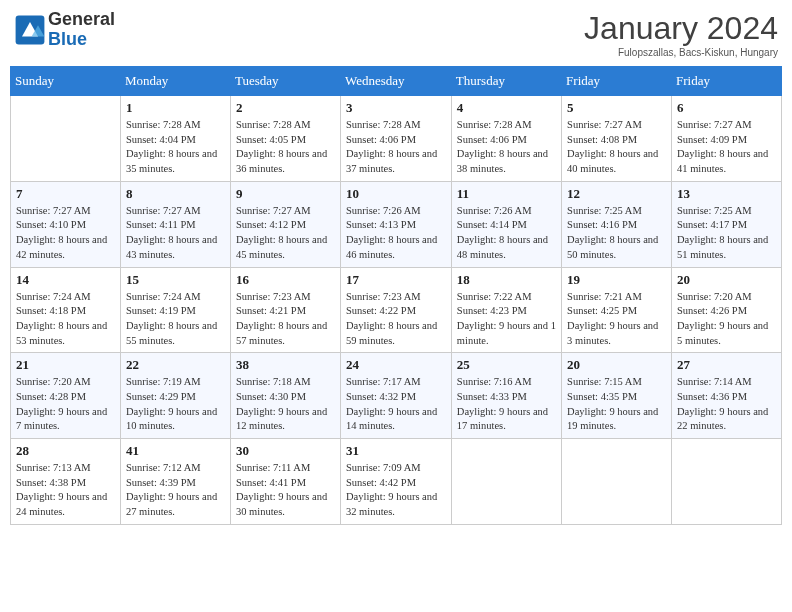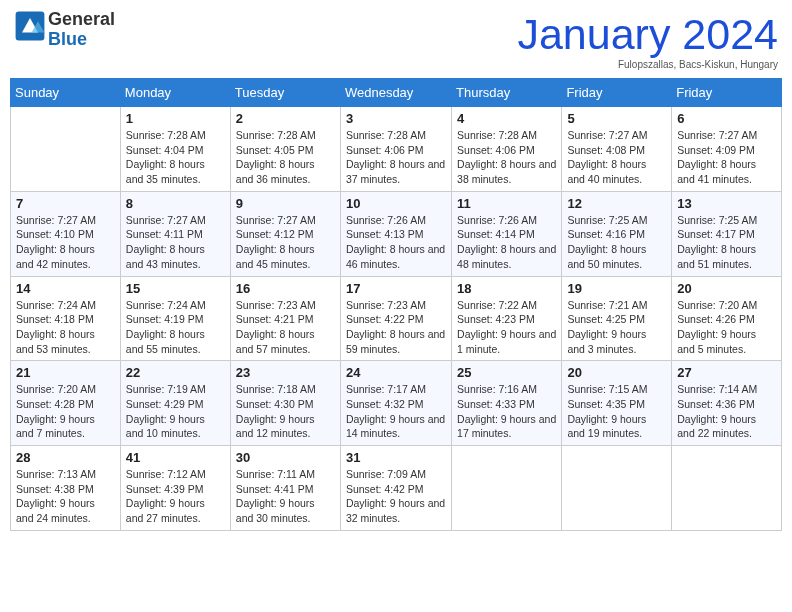--- a/index.html
+++ b/index.html
@@ -12,50 +12,52 @@
     }
     .header {
       display: flex;
       justify-content: space-between;
       align-items: flex-start;
       margin-bottom: 8px;
       padding: 0 4px;
     }
     .logo {
       display: flex;
+      align-items: center;
       gap: 0;
     }
     .logo-text {
       font-size: 18px;
       font-weight: bold;
       color: #333;
       line-height: 1.1;
     }
     .logo-text .blue { color: #1a6bb5; margin-top: 22px; }
     .logo-icon {
       width: 32px;
       height: 32px;
       margin-right: 2px;
     }
     .title-block {
       text-align: right;
     }
     .month-title {
-      font-size: 43px;
+      font-size: 32px;
       font-weight: normal;
-      color: #1d4ed8;
+      color: #404040;
     }
     .location-title {
       font-size: 10px;
       color: #555;
     }
     .calendar {
       width: 100%;
       border-collapse: collapse;
       font-size: 11px;
+      font-family: Liberation Serif, serif;
     }
     .calendar th {
       background: #2b7cd3;
       color: #fff;
       padding: 6px 4px;
       text-align: left;
       font-size: 13px;
       font-weight: normal;
       border: 1px solid #2b7cd3;
     }
@@ -211,21 +213,21 @@
       <tr>
         <td>
           <div class="day-number">21</div>
           <div class="day-info">Sunrise: 7:20 AM<br>Sunset: 4:28 PM<br>Daylight: 9 hours and 7 minutes.</div>
         </td>
         <td>
           <div class="day-number">22</div>
           <div class="day-info">Sunrise: 7:19 AM<br>Sunset: 4:29 PM<br>Daylight: 9 hours and 10 minutes.</div>
         </td>
         <td>
-          <div class="day-number">23</div>
+          <div class="day-number">38</div>
           <div class="day-info">Sunrise: 7:18 AM<br>Sunset: 4:30 PM<br>Daylight: 9 hours and 12 minutes.</div>
         </td>
         <td>
           <div class="day-number">24</div>
           <div class="day-info">Sunrise: 7:17 AM<br>Sunset: 4:32 PM<br>Daylight: 9 hours and 14 minutes.</div>
         </td>
         <td>
           <div class="day-number">25</div>
           <div class="day-info">Sunrise: 7:16 AM<br>Sunset: 4:33 PM<br>Daylight: 9 hours and 17 minutes.</div>
         </td>

